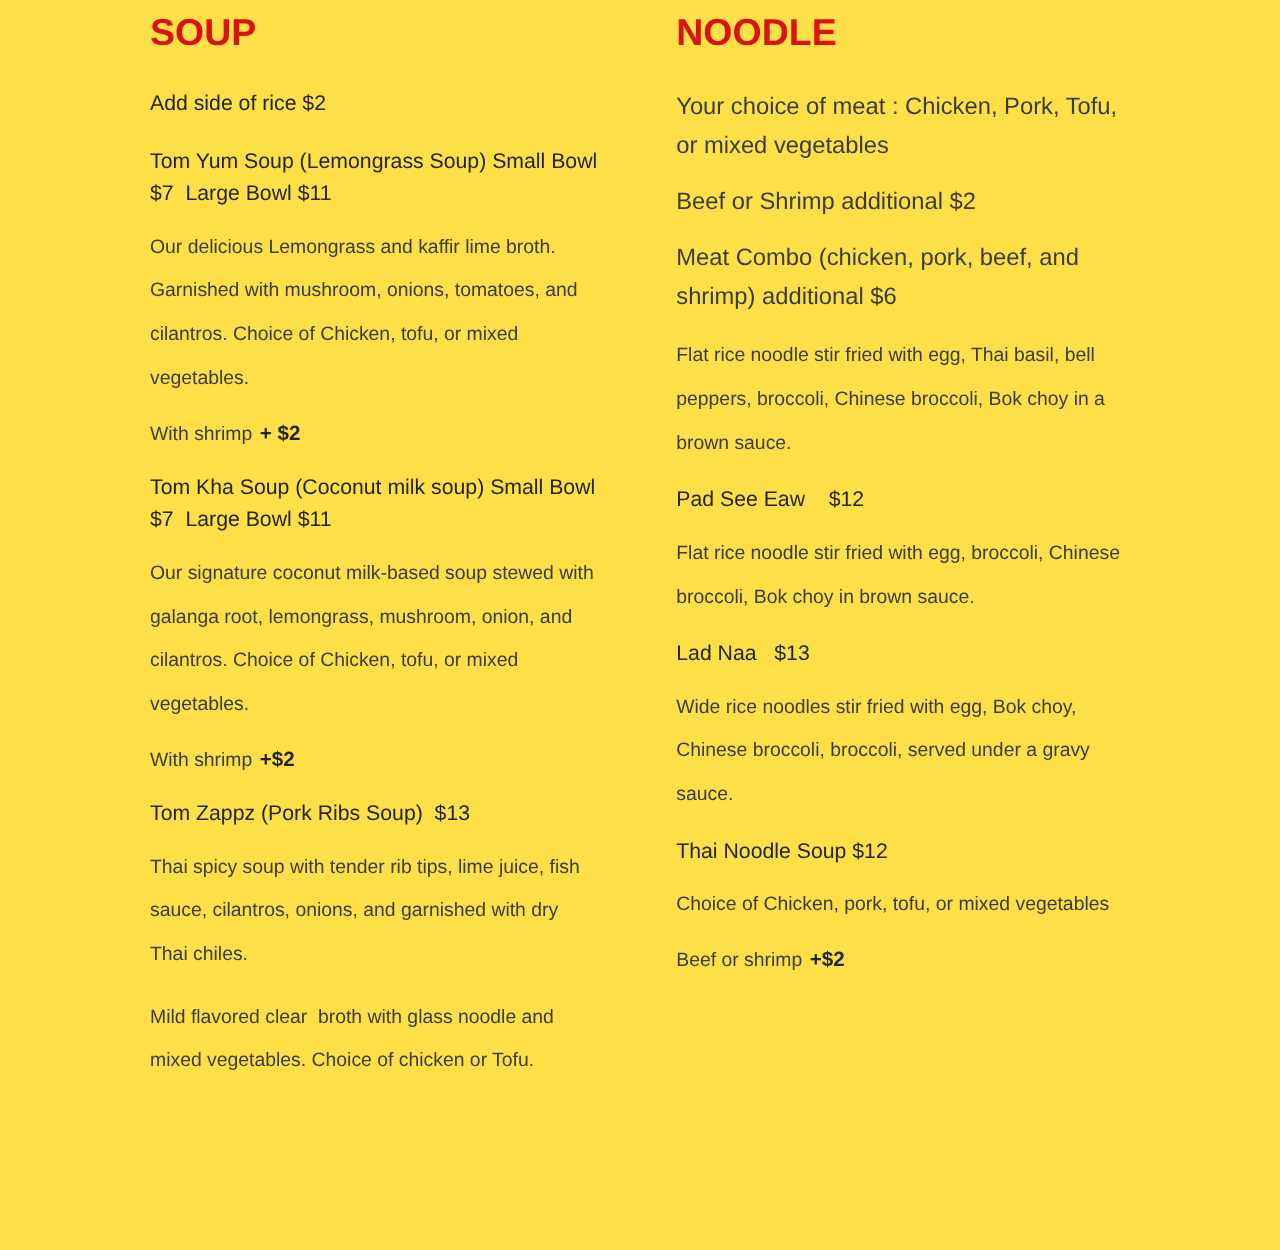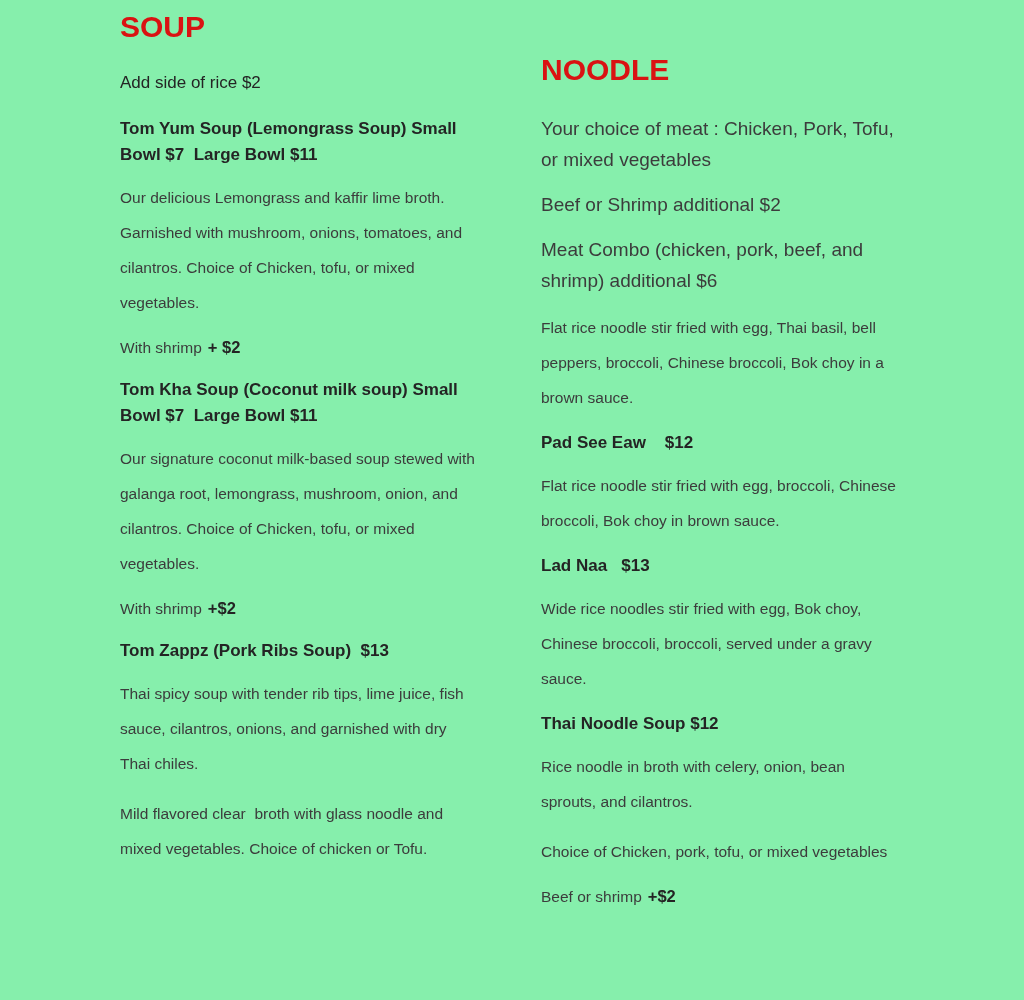--- a/index.html
+++ b/index.html
@@ -11,28 +11,28 @@
     width: 1024px;
     height: 1000px;
     overflow: hidden;
     font-family: "Liberation Sans", "DejaVu Sans", sans-serif;
     color: #3c3c3c;
   }
   .menu-page {
     position: relative;
     width: 1024px;
     height: 1000px;
-    background: #86efac;
+    background: #fde047;
   }
   .col {
     position: absolute;
     top: 12px;
   }
   .col-soup   { left: 120px; width: 360px; }
-  .col-noodle { left: 541px; width: 362px; margin-top: 43px; }
+  .col-noodle { left: 541px; width: 362px; }
 
   .section-title {
     margin: 0 0 28px 0;
     font-size: 30px;
     line-height: 30px;
     font-weight: 700;
     color: #da1212;
     white-space: pre-wrap;
   }
   .note {
@@ -40,21 +40,21 @@
     font-size: 17px;
     line-height: 26px;
     font-weight: 400;
     color: #242424;
     white-space: pre-wrap;
   }
   .item-name {
     margin: 0 0 12px 0;
     font-size: 17px;
     line-height: 26px;
-    font-weight: 700;
+    font-weight: 400;
     color: #242424;
     white-space: pre-wrap;
   }
   .desc {
     margin: 0 0 15px 0;
     font-size: 15.5px;
     line-height: 35px;
     font-weight: 400;
     color: #3c3c3c;
     white-space: pre-wrap;
@@ -132,19 +132,18 @@
       <p class="desc">Flat rice noodle stir fried with egg, broccoli, Chinese broccoli, Bok choy in brown sauce.</p>
     </div>
 
     <div>
       <h2 class="item-name">Lad Naa   $13</h2>
       <p class="desc">Wide rice noodles stir fried with egg, Bok choy, Chinese broccoli, broccoli, served under a gravy sauce.</p>
     </div>
 
     <div>
       <h2 class="item-name">Thai Noodle Soup $12</h2>
-      <p class="desc">Rice noodle in broth with celery, onion, bean sprouts, and cilantros.</p>
       <p class="desc">Choice of Chicken, pork, tofu, or mixed vegetables</p>
       <p class="addon"><span>Beef or shrimp</span><span class="addon-price">+$2</span></p>
     </div>
   </section>
 
 </div>
 
 </body></html>

